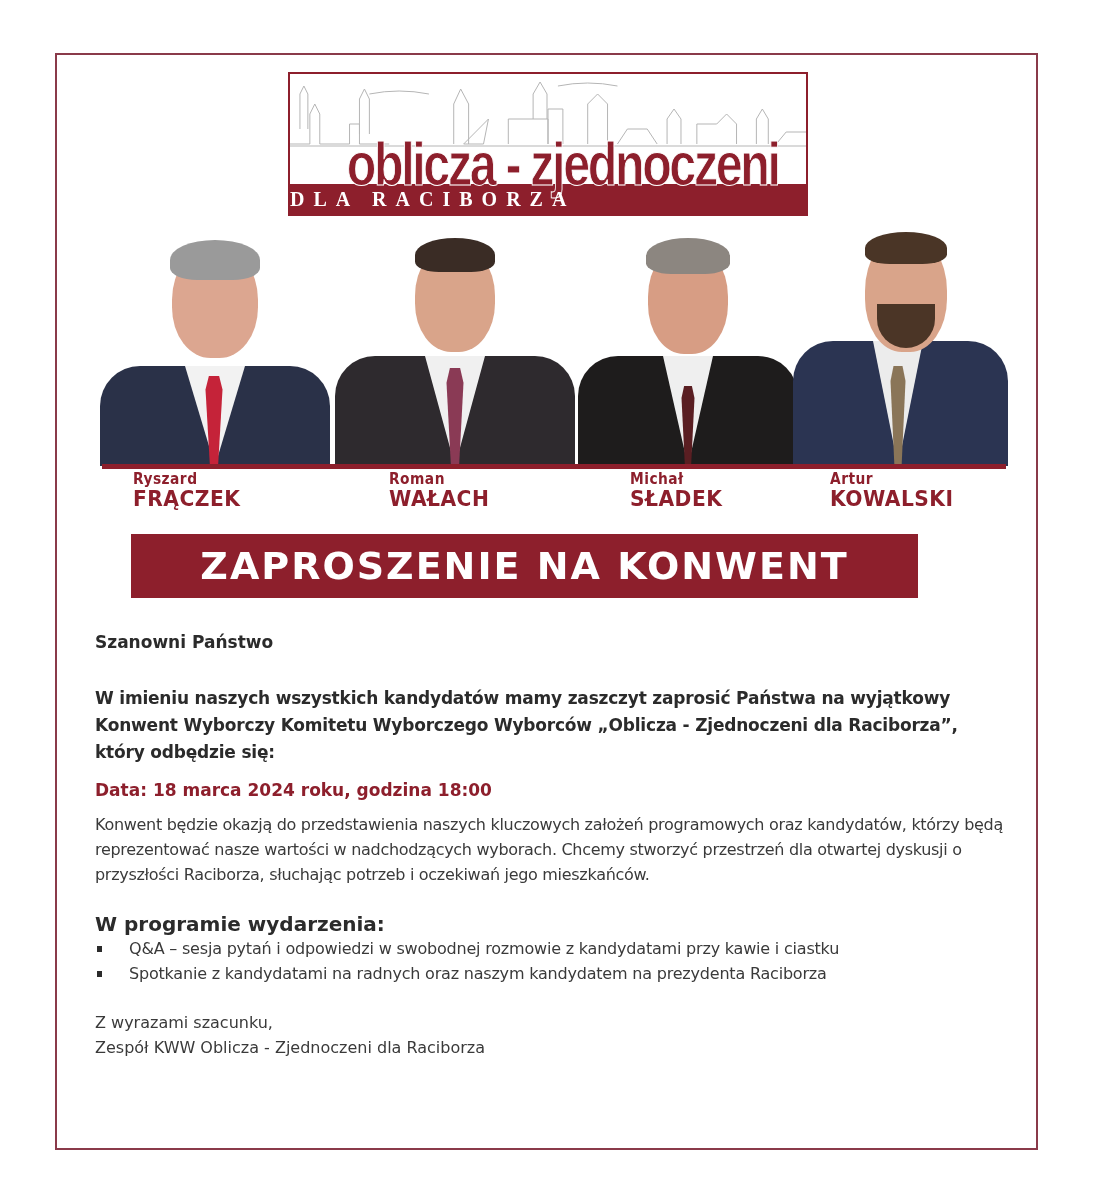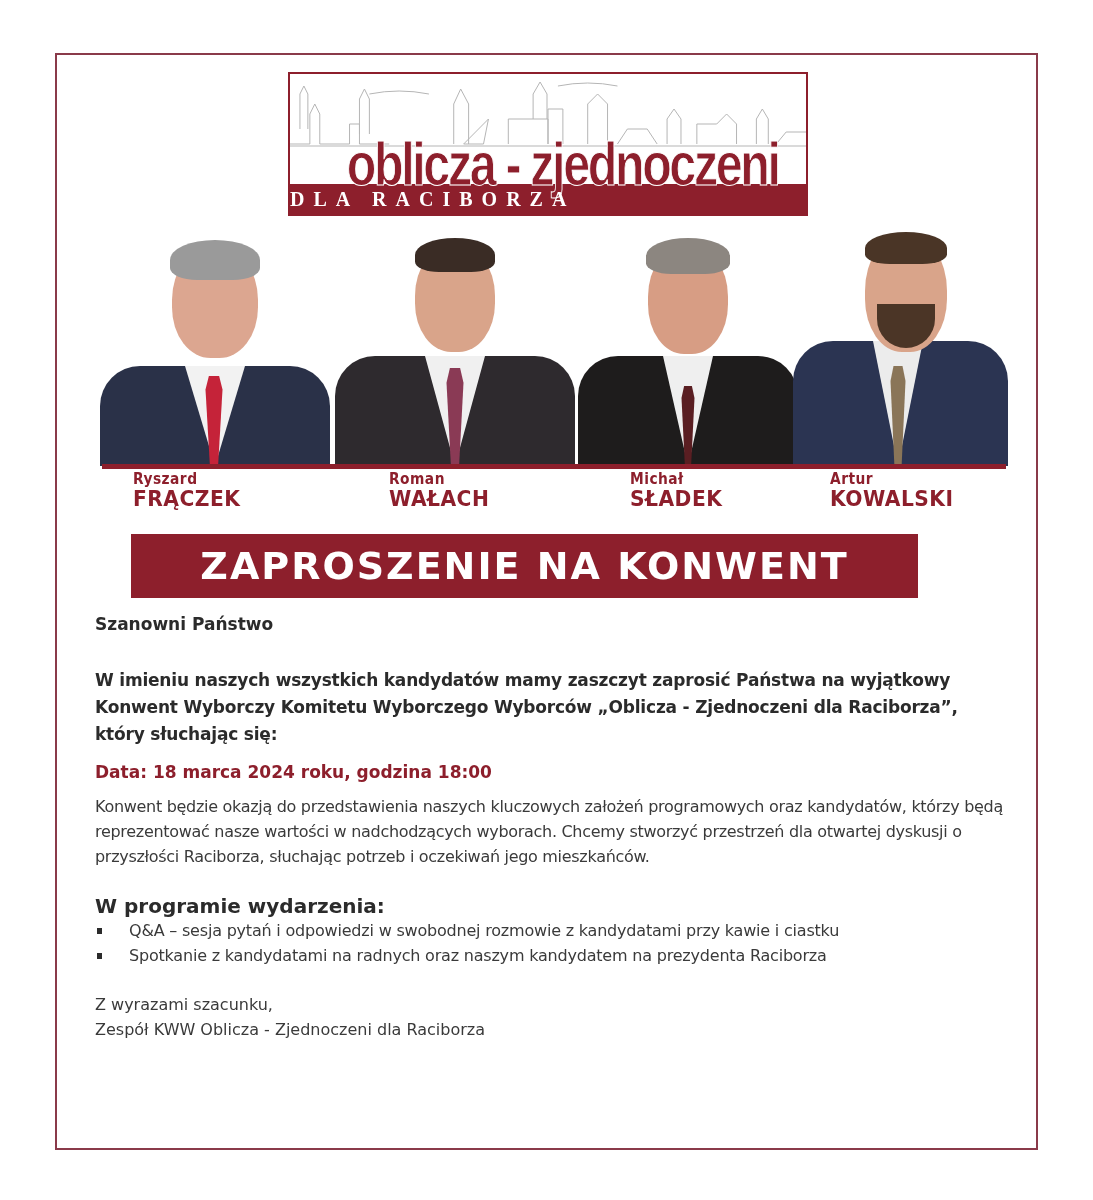--- a/index.html
+++ b/index.html
@@ -24,21 +24,21 @@
   .rule { position:absolute; left:102px; top:464px; width:904px; height:5px; background:#8d1f2c; }
 
   .name { position:absolute; top:472px; font-family:"DejaVu Sans", sans-serif; font-weight:bold; color:#8d1f2c; line-height:1; }
   .name .first { display:block; font-size:15px; letter-spacing:0.5px; transform:scaleX(0.92); transform-origin:left; }
   .name .last { display:block; font-size:22px; margin-top:1px; letter-spacing:0.5px; transform:scaleX(0.92); transform-origin:left; }
 
   
   .banner { position:absolute; left:131px; top:534px; width:787px; height:64px; background:#8d1f2c; color:#fff; text-align:center; font-family:"DejaVu Sans", sans-serif; font-weight:bold; font-size:38px; line-height:64px; letter-spacing:2px; }
 
   
-  .content { position:absolute; left:95px; top:612px; width:910px; font-family:"DejaVu Sans", sans-serif; font-size:16px; }
+  .content { position:absolute; left:95px; top:630px; width:910px; font-family:"DejaVu Sans", sans-serif; font-size:16px; }
   .p { margin:0; transform-origin:left; }
   .greet { font-weight:bold; font-size:17px; line-height:24px; color:#2b2b2b; }
   .intro { margin-top:31px; font-weight:bold; font-size:17px; line-height:27px; color:#2b2b2b; letter-spacing:-0.2px; }
   .accent { margin-top:10px; font-weight:bold; font-size:17px; line-height:28px; color:#8d1f2c; }
   .desc { margin-top:8px; font-size:16px; line-height:25px; color:#3a3a3a; letter-spacing:-0.3px; }
   .prog-h { margin-top:25px; font-weight:bold; font-size:20px; line-height:24px; color:#2b2b2b; }
   ul.prog { list-style:none; margin:0; padding:0; }
   ul.prog li { position:relative; padding-left:34px; font-size:16px; line-height:25px; color:#3a3a3a; letter-spacing:-0.2px; }
   ul.prog li .bullet { position:absolute; left:2px; top:10px; width:5px; height:6px; background:#2b2b2b; }
   .closing { margin-top:24px; font-size:16px; line-height:25px; color:#3a3a3a; }
@@ -126,21 +126,21 @@
 </div>
 <div class="name" style="left:830px;">
   <span class="first">Artur</span>
   <span class="last">KOWALSKI</span>
 </div>
 
 <div class="banner">ZAPROSZENIE NA KONWENT</div>
 
 <div class="content">
   <p class="p greet">Szanowni Państwo</p>
-  <p class="p intro">W imieniu naszych wszystkich kandydatów mamy zaszczyt zaprosić Państwa na wyjątkowy Konwent Wyborczy Komitetu Wyborczego Wyborców „Oblicza - Zjednoczeni dla Raciborza”, który słuchając się:</p>
+  <p class="p intro">W imieniu naszych wszystkich kandydatów mamy zaszczyt zaprosić Państwa na wyjątkowy Konwent Wyborczy Komitetu Wyborczego Wyborców „Oblicza - Zjednoczeni dla Raciborza”, który odbędzie się:</p>
   <p class="p accent" style="margin-top:10px;">Data: 18 marca 2024 roku, godzina 18:00</p>
   <p class="p desc">Konwent będzie okazją do przedstawienia naszych kluczowych założeń programowych oraz kandydatów, którzy będą reprezentować nasze wartości w nadchodzących wyborach. Chcemy stworzyć przestrzeń dla otwartej dyskusji o przyszłości Raciborza, słuchając potrzeb i oczekiwań jego mieszkańców.</p>
   <p class="p prog-h">W programie wydarzenia:</p>
   <ul class="prog">
     <li><span class="bullet"></span></li>
     <li><span class="bullet"></span><span>Q&amp;A – sesja pytań i odpowiedzi w swobodnej rozmowie z kandydatami przy kawie i ciastku</span></li>
     <li><span class="bullet"></span><span>Spotkanie z kandydatami na radnych oraz naszym kandydatem na prezydenta Raciborza</span></li>
   </ul>
   <p class="p closing">Z wyrazami szacunku,</p>
   <p class="p closing" style="margin-top:0;">Zespół KWW Oblicza - Zjednoczeni dla Raciborza</p>

